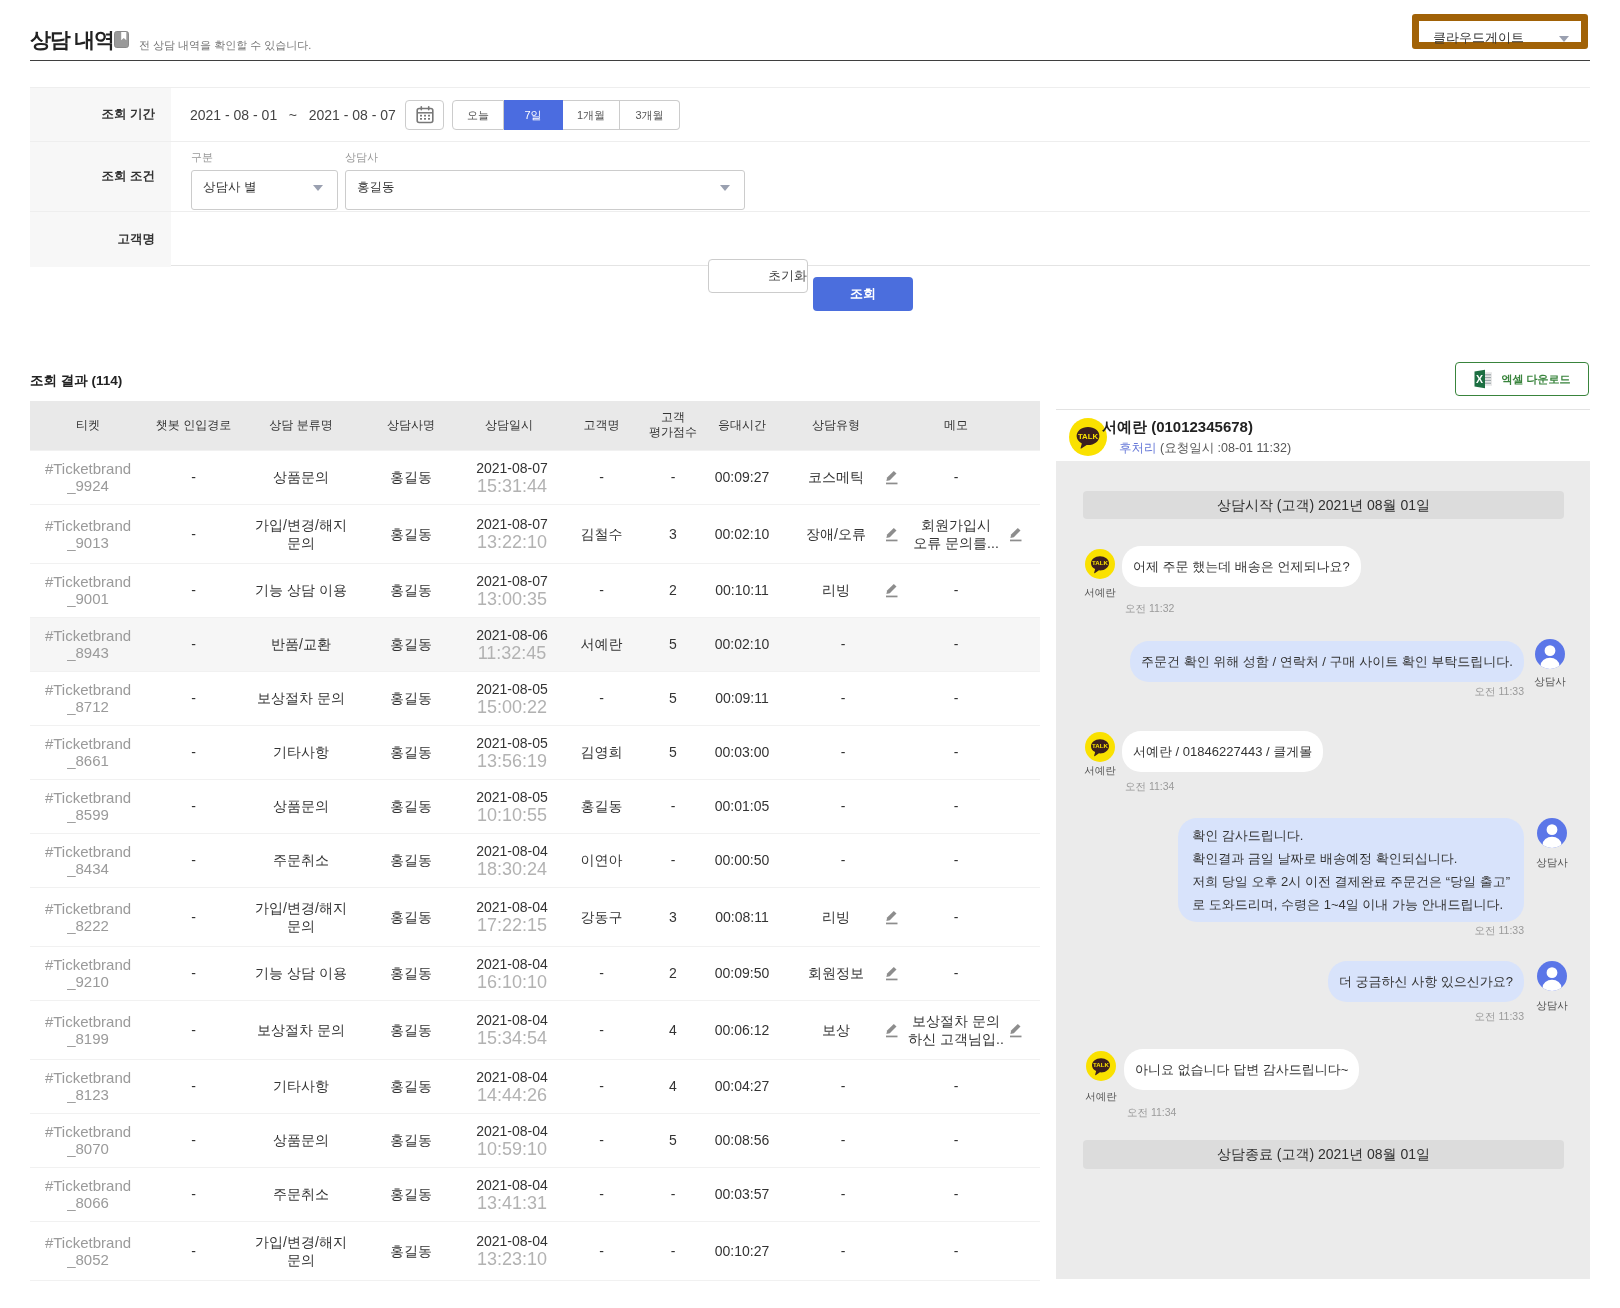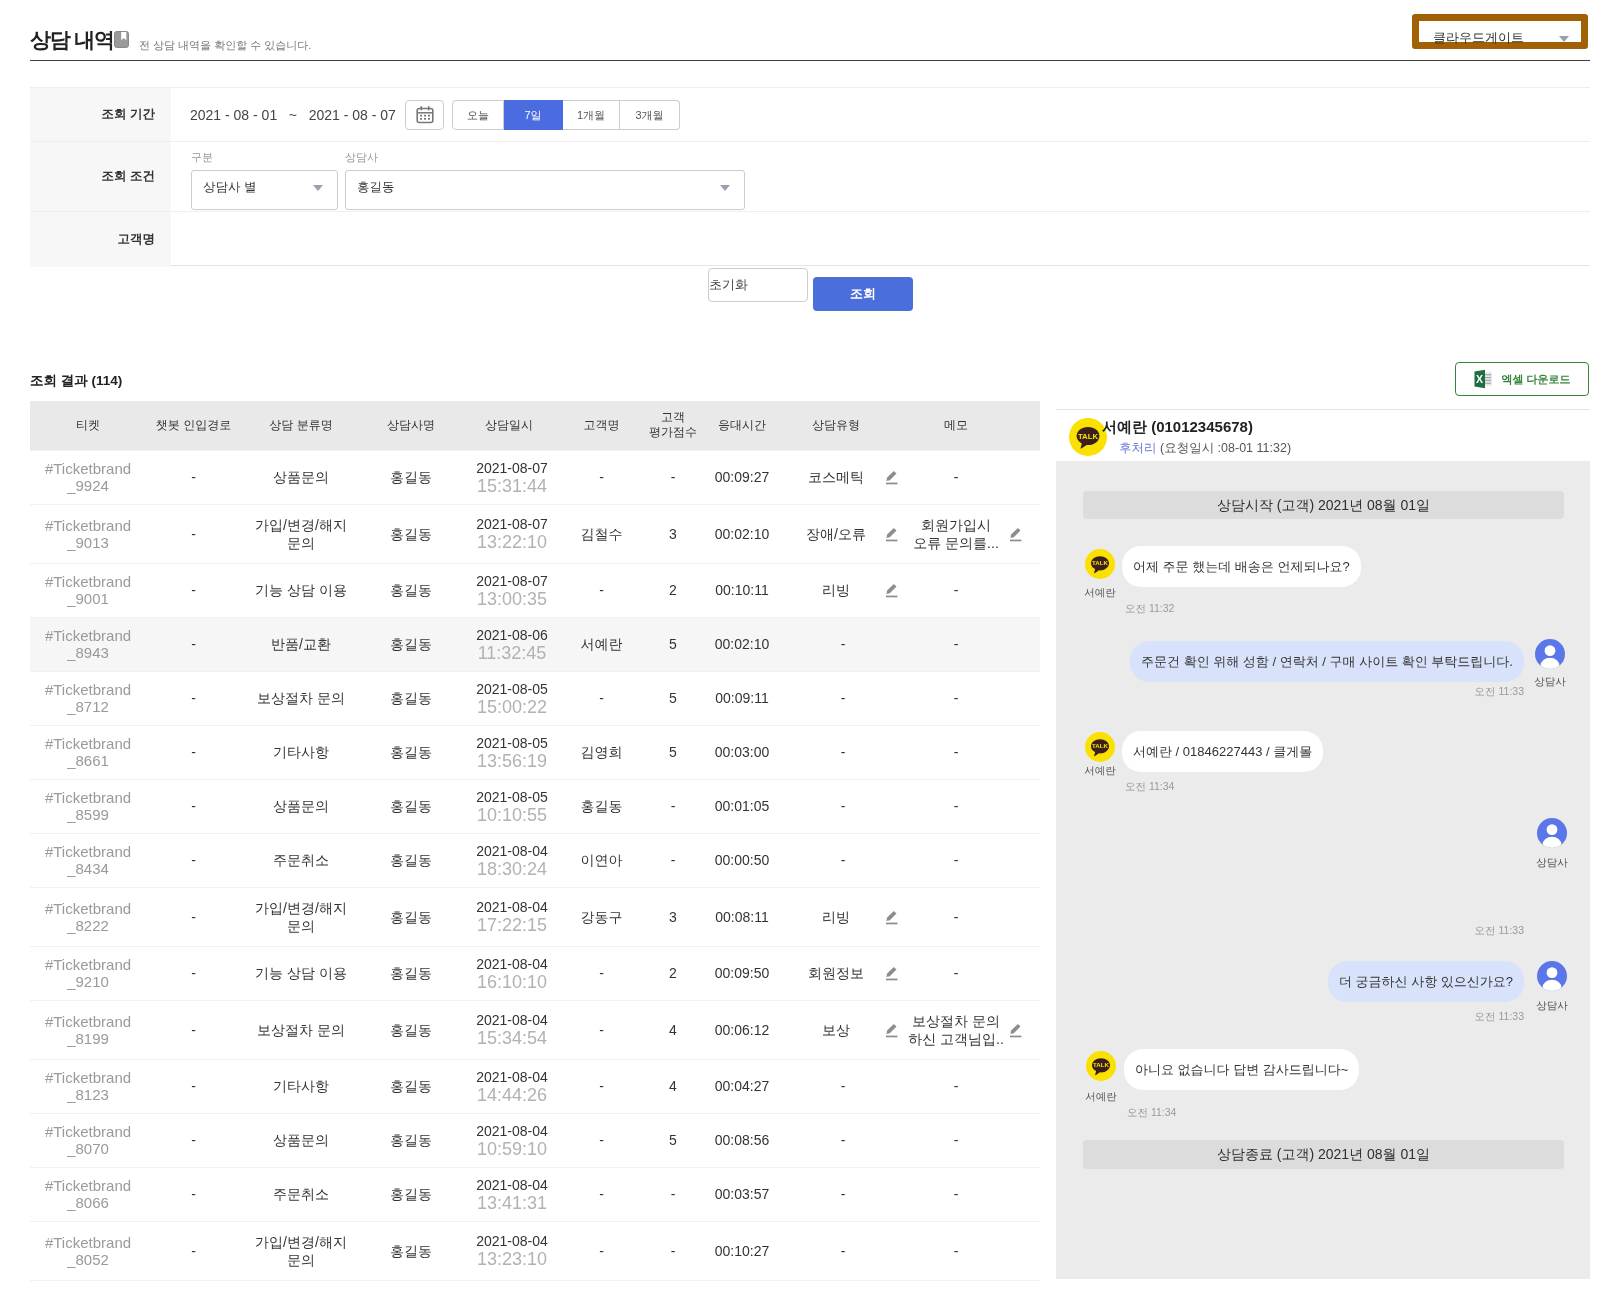--- a/index.html
+++ b/index.html
@@ -20,21 +20,21 @@
 .datetext{position:absolute;left:160px;top:19px;font-size:14px;color:#444}
 .calbtn{position:absolute;left:375px;top:12px;width:39px;height:30px;border:1px solid #ccc;border-radius:4px;background:#fff;display:flex;align-items:center;justify-content:center}
 .seg{position:absolute;left:422px;top:12px;height:30px;display:flex}
 .seg div{border:1px solid #ccc;border-left:none;font-size:11px;color:#555;display:flex;align-items:center;justify-content:center;background:#fff}
 .seg div:first-child{border-left:1px solid #ccc;border-radius:4px 0 0 4px}
 .seg div:last-child{border-radius:0 4px 4px 0}
 .seg .on{background:#4b6ce0;border-color:#4b6ce0;color:#fff}
 .slabel{position:absolute;font-size:11px;color:#999;top:8px}
 .selbox{position:absolute;height:40px;border:1px solid #ccc;border-radius:3px;background:#fff;font-size:12.5px;color:#333;line-height:32px;padding-left:11px}
 .inputbox{position:absolute;left:161px;top:12px;width:399px;height:32px;border:1px solid #ccc;border-radius:3px;background:#fff;font-size:12.5px;color:#bbb;line-height:30px;padding-left:13px}
-.btn-reset{left:708px;top:268px;width:100px;height:34px;border:1px solid #ccc;border-radius:4px;background:#fff;font-size:13px;color:#444;text-align:left;line-height:32px}
+.btn-reset{left:708px;top:259px;width:100px;height:34px;border:1px solid #ccc;border-radius:4px;background:#fff;font-size:13px;color:#444;text-align:right;line-height:32px}
 .btn-search{left:813px;top:277px;width:100px;height:34px;border-radius:4px;background:#4b6edd;font-size:13px;color:#fff;font-weight:bold;text-align:center;line-height:34px}
 
 .res-title{left:30px;top:372px;font-size:13.5px;font-weight:bold;color:#222}
 .excel{left:1455px;top:362px;width:134px;height:34px;border:1px solid #39843c;border-radius:4px;background:#fff;display:flex;align-items:center;justify-content:center;gap:7px;font-size:11px;color:#39843c;font-weight:bold}
 
 table{position:absolute;left:30px;top:401px;width:1010px;border-collapse:collapse;table-layout:fixed}
 thead th{height:49px;background:#e9e9e9;font-size:12px;font-weight:normal;color:#333;line-height:15px}
 tbody tr:last-child td{border-bottom:1px solid #f1f1f1}
 tbody td{border-top:1px solid #f1f1f1;text-align:center;font-size:14px;color:#333;line-height:18px;position:relative}
 tbody tr{height:54px}
@@ -400,20 +400,21 @@
 
   <svg class="kavatar" style="left:29px;top:322px" width="30" height="30" viewBox="0 0 40 40">
 <circle cx="20" cy="20" r="20" fill="#fae100"></circle>
 <path d="M20 9.5c-6.6 0-12 4.2-12 9.4 0 3.3 2.2 6.2 5.5 7.9l-1.3 4.9c-.1.4.3.7.7.5l5.7-3.8c.5.1.9.1 1.4.1 6.6 0 12-4.2 12-9.6S26.6 9.5 20 9.5z" fill="#3b1f1f"></path>
 <text x="20" y="21.8" font-family="Liberation Sans,sans-serif" font-size="8.2" font-weight="bold" fill="#fae100" text-anchor="middle">TALK</text>
       </svg>
   <div class="bub" style="left:66px;top:321px">서예란 / 01846227443 / 클게몰</div>
   <div class="avlabel" style="left:14px;top:354px">서예란</div>
   <div class="ctime" style="left:69px;top:370px">오전 11:34</div>
 
+  <div class="bub ag" style="right:66px;top:408px;padding:6px 14px;line-height:23px">확인 감사드립니다.<br>확인결과 금일 날짜로 배송예정 확인되십니다.<br>저희 당일 오후 2시 이전 결제완료 주문건은 “당일 출고”<br>로 도와드리며, 수령은 1~4일 이내 가능 안내드립니다.</div>
   <svg class="agavatar" style="left:481px;top:408px" width="30" height="30" viewBox="0 0 40 40">
 <defs>
           <clipPath id="agc481408">
             <circle cx="20" cy="20" r="20"></circle>
           </clipPath>
         </defs>
 <circle cx="20" cy="20" r="20" fill="#5b76e8"></circle>
 <g clip-path="url(#agc481408)">
           <circle cx="20" cy="15.5" r="7.2" fill="#fff"></circle>
           <ellipse cx="20" cy="35.5" rx="12.5" ry="10.5" fill="#fff"></ellipse>

